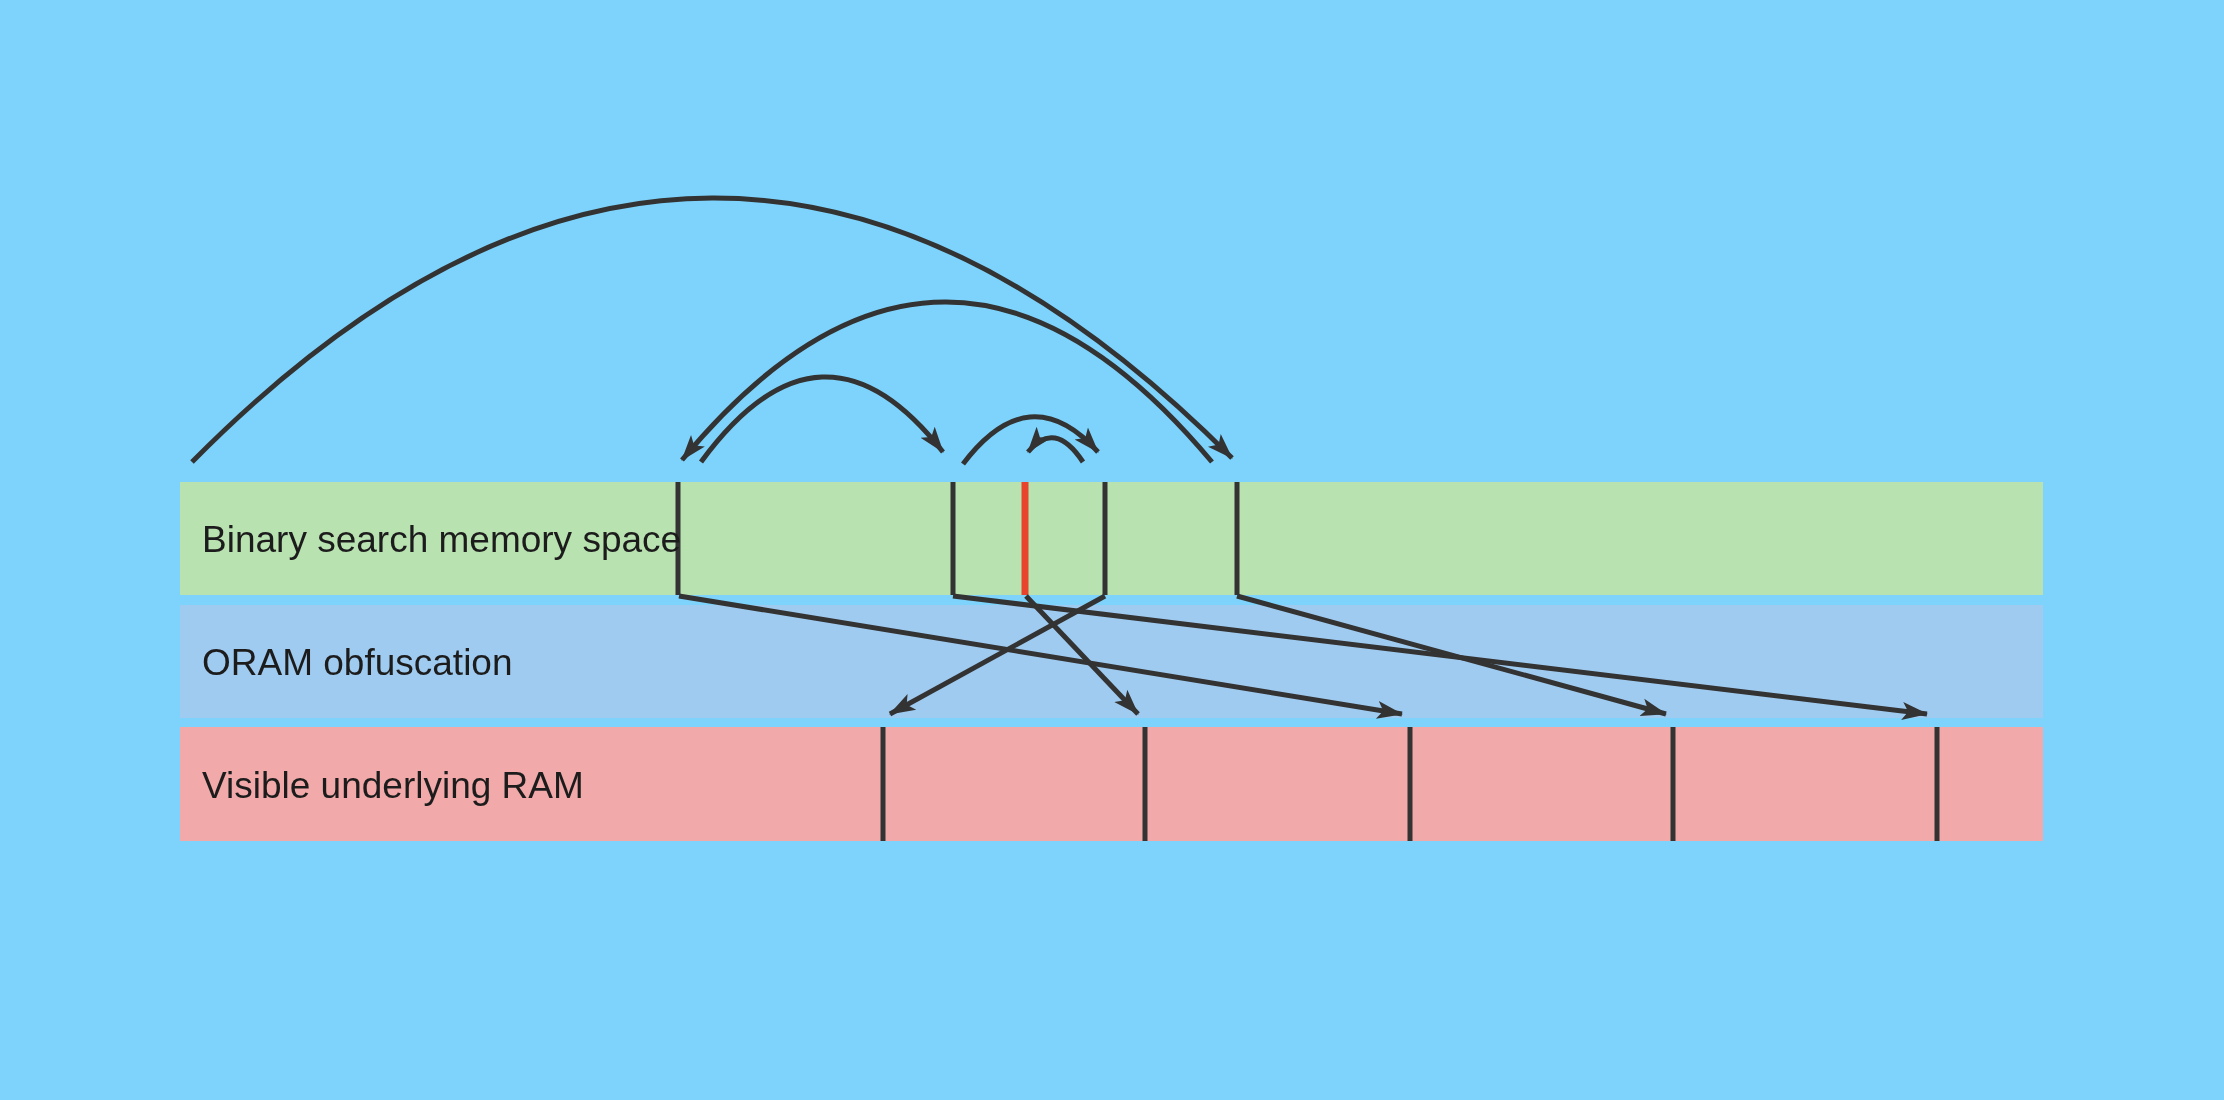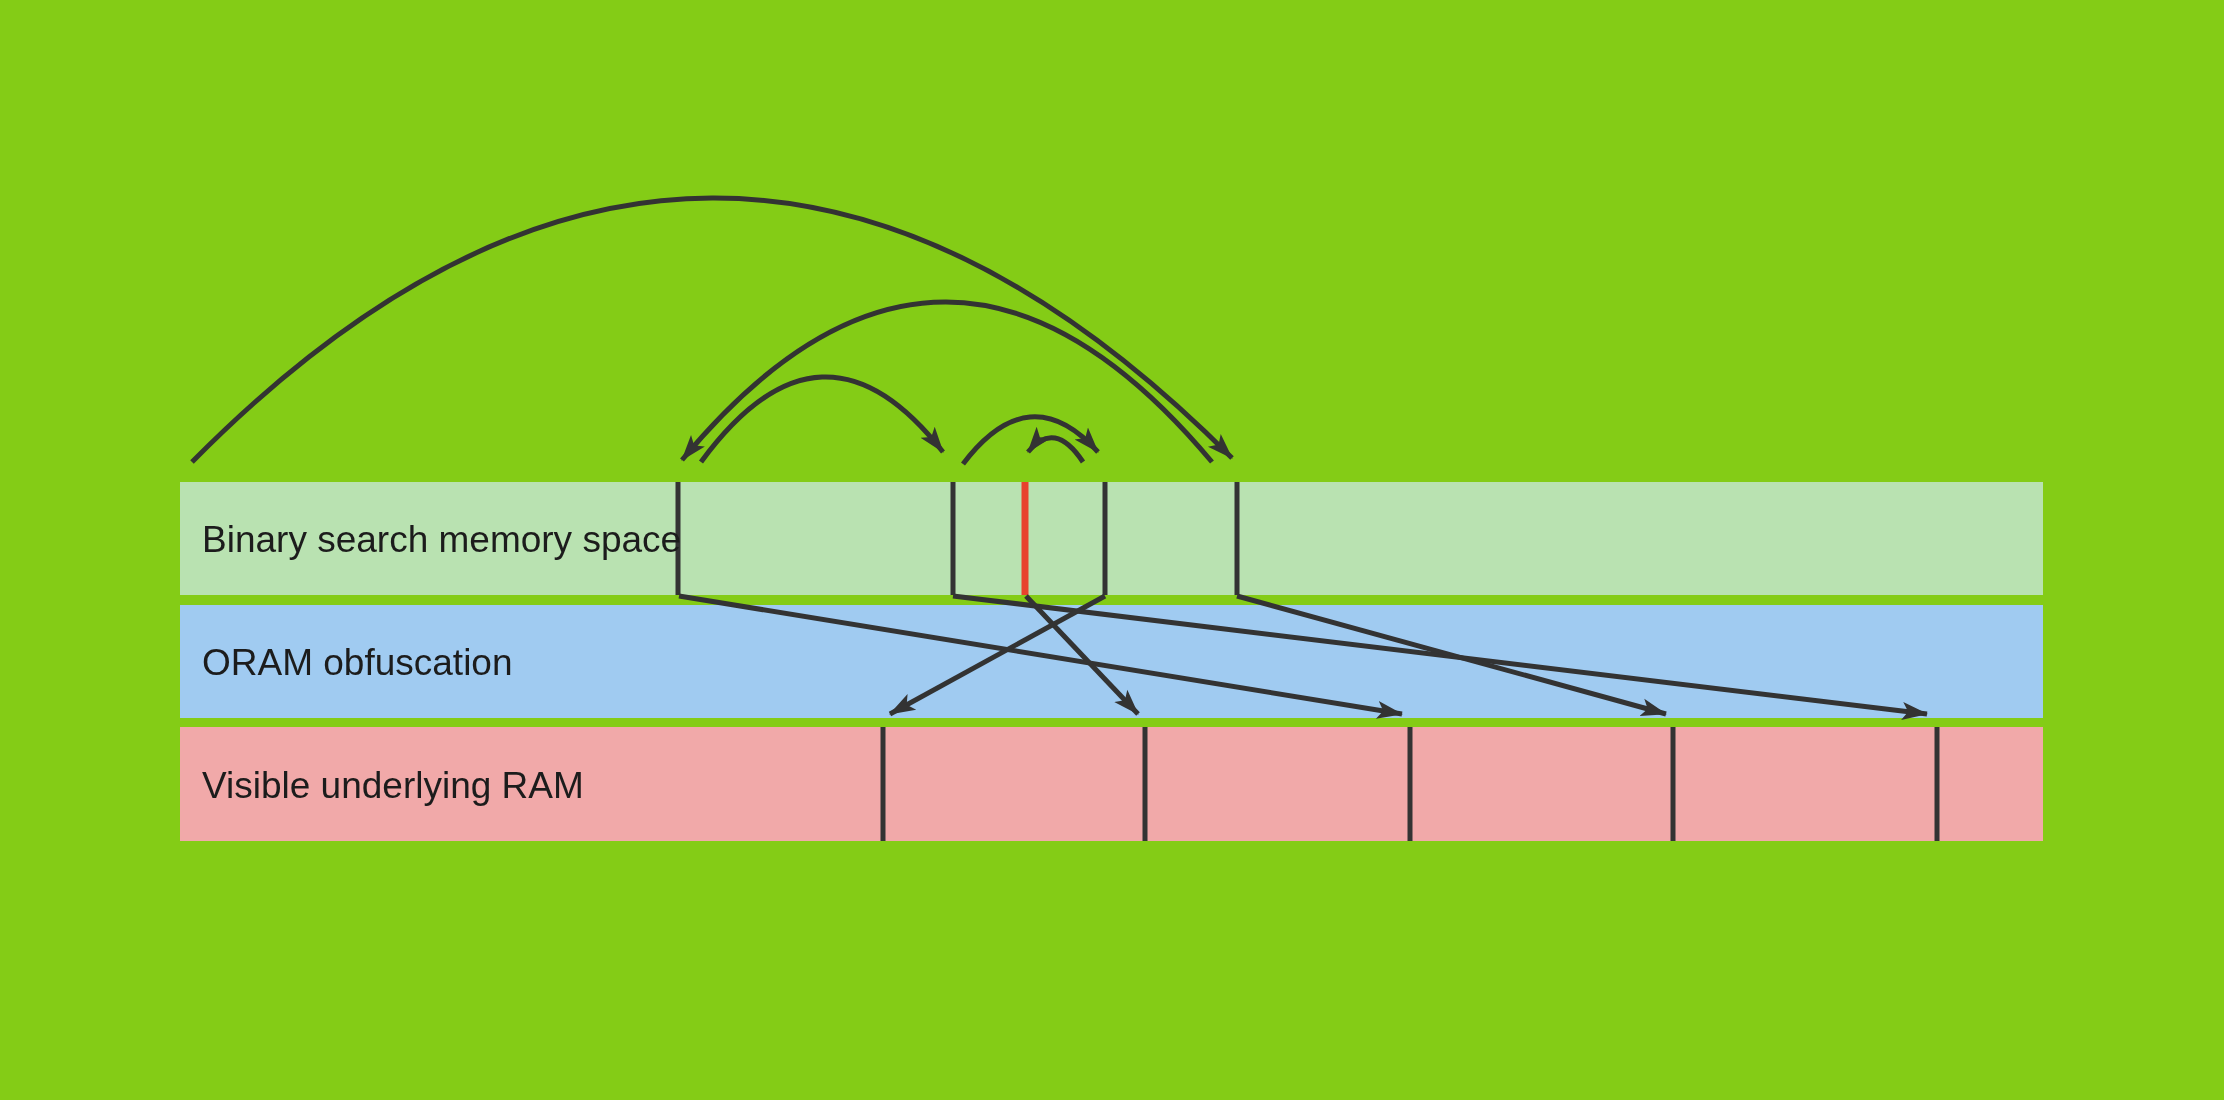--- a/index.html
+++ b/index.html
@@ -15,21 +15,21 @@
     font-family: "Liberation Sans", sans-serif;
     font-size: 37px;
     font-weight: 400;
   }
   .divider, .target-line { stroke-linecap: butt; }
   .search-arc, .map-arrow { fill: none; stroke-linecap: butt; }
 </style>
 </head>
 <body>
 
-<div class="stage" id="stage" style="background: #84cc16;">
+<div class="stage" id="stage" style="background: #7dd3fc;">
   <svg id="diagram-svg" viewBox="0 0 2224 1100" width="2224" height="1100">
     <defs>
       <marker id="arrowhead" markerUnits="userSpaceOnUse" markerWidth="28" markerHeight="22" refX="25" refY="10" orient="auto">
         <path id="arrowhead-path" d="M0,1 L26,10 L0,19 L6,10 Z" fill="#333333"></path>
       </marker>
     </defs>
     <g id="g-bars">
         <rect x="180" y="482" width="1863" height="113" fill="#b9e2b1"></rect>
         <rect x="180" y="605" width="1863" height="113" fill="#a0cbf1"></rect>
         <rect x="180" y="727" width="1863" height="114" fill="#f1a9a9"></rect>

